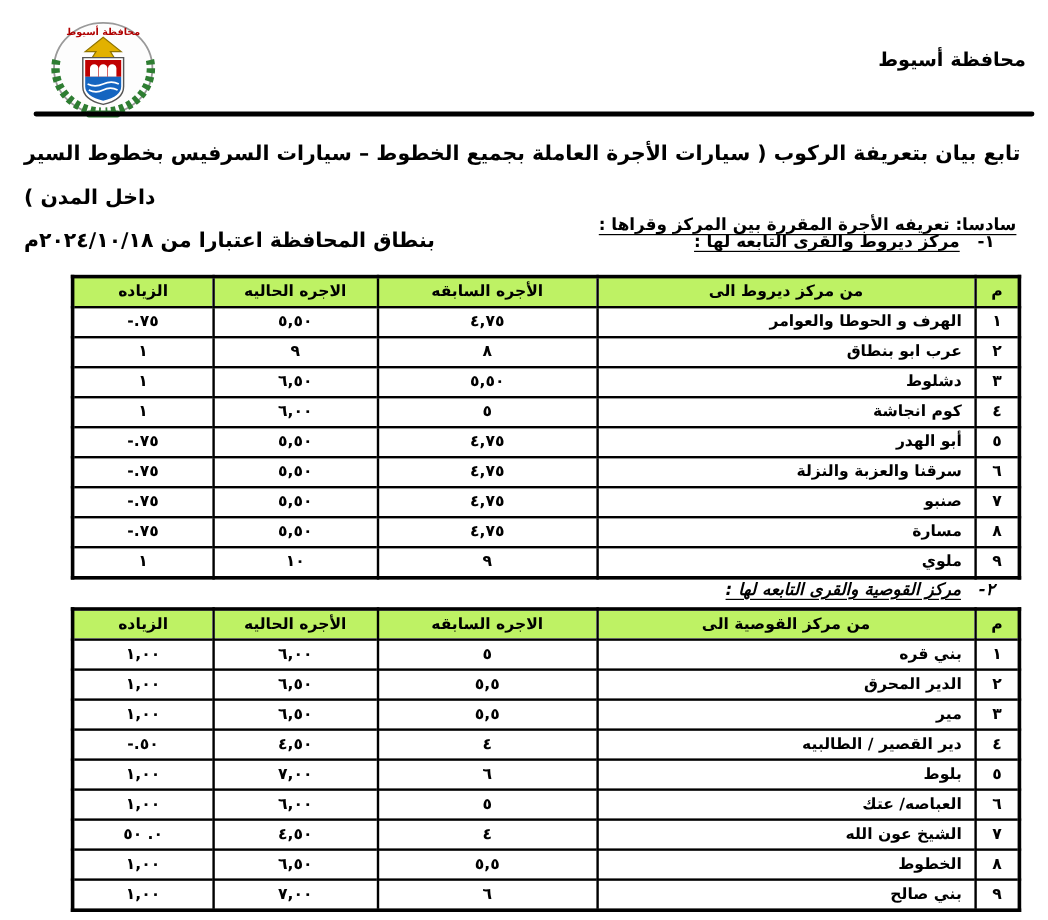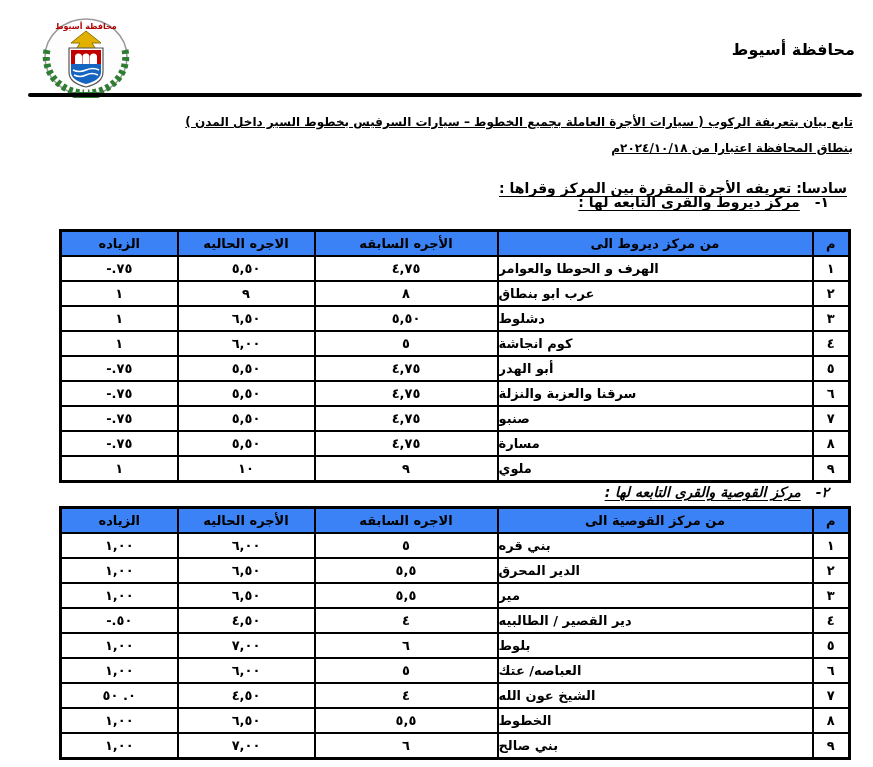--- a/index.html
+++ b/index.html
@@ -8,40 +8,40 @@
     font-family:"DejaVu Sans", sans-serif;direction:rtl;color:#000;
     font-weight:bold;overflow:hidden;
   }
   .page{position:absolute;inset:0;}
   
   .emblem{position:absolute;top:12px;left:34px;}
   .org-block{position:absolute;top:34px;right:18px;text-align:right;
     font-size:16px;line-height:2.0;letter-spacing:0.5px;}
   .rule{position:absolute;top:93px;left:28px;width:834px;height:4px;background:#000;border-radius:2px;}
   
-  .title-block{position:absolute;top:110px;left:20px;width:833px;text-align:right;
-    font-size:12px;line-height:2.15;text-decoration:underline;}
+  .title-block{position:absolute;top:110px;left:20px;width:833px;text-align:left;
+    font-size:17px;line-height:2.15;}
   
   .section-heading{position:absolute;top:180px;right:26px;font-size:14px;
     text-decoration:underline;text-underline-offset:3px;margin-left:28px;}
   .sub-heading{position:absolute;right:44px;font-size:14px;}
   .sub-heading .num{margin-left:10px;text-decoration:none;}
   .sub-heading .txt{text-decoration:underline;text-underline-offset:3px;}
   .sh1{top:194px;}
   .sh2{top:484px;font-style:italic;}
   
   .fare-table{position:absolute;right:22px;border-collapse:collapse;
     border:3px solid #000;table-layout:fixed;width:789px;}
   .t1{top:229px;}
   .t2{top:506px;}
   .fare-table th,.fare-table td{border:2px solid #000;height:23px;
     font-weight:bold;font-size:13px;padding:0;overflow:hidden;white-space:nowrap;}
-  .fare-table th{background:#3b82f6;text-align:center;}
+  .fare-table th{background:#bef264;text-align:center;}
   .fare-table td{background:#fff;text-align:center;}
-  .fare-table td.c-dest{text-align:left;padding-right:10px;margin-left:28px;}
+  .fare-table td.c-dest{text-align:right;padding-right:10px;margin-left:28px;}
   .fare-table td.c-prev,.fare-table td.c-curr,.fare-table td.c-inc{
     direction:ltr;unicode-bidi:embed;}
   col.w-no{width:37px;}
   col.w-dest{width:315px;}
   col.w-prev{width:183px;}
   col.w-curr{width:137px;}
   col.w-inc{width:117px;}
 </style>
 </head>
 <body>

